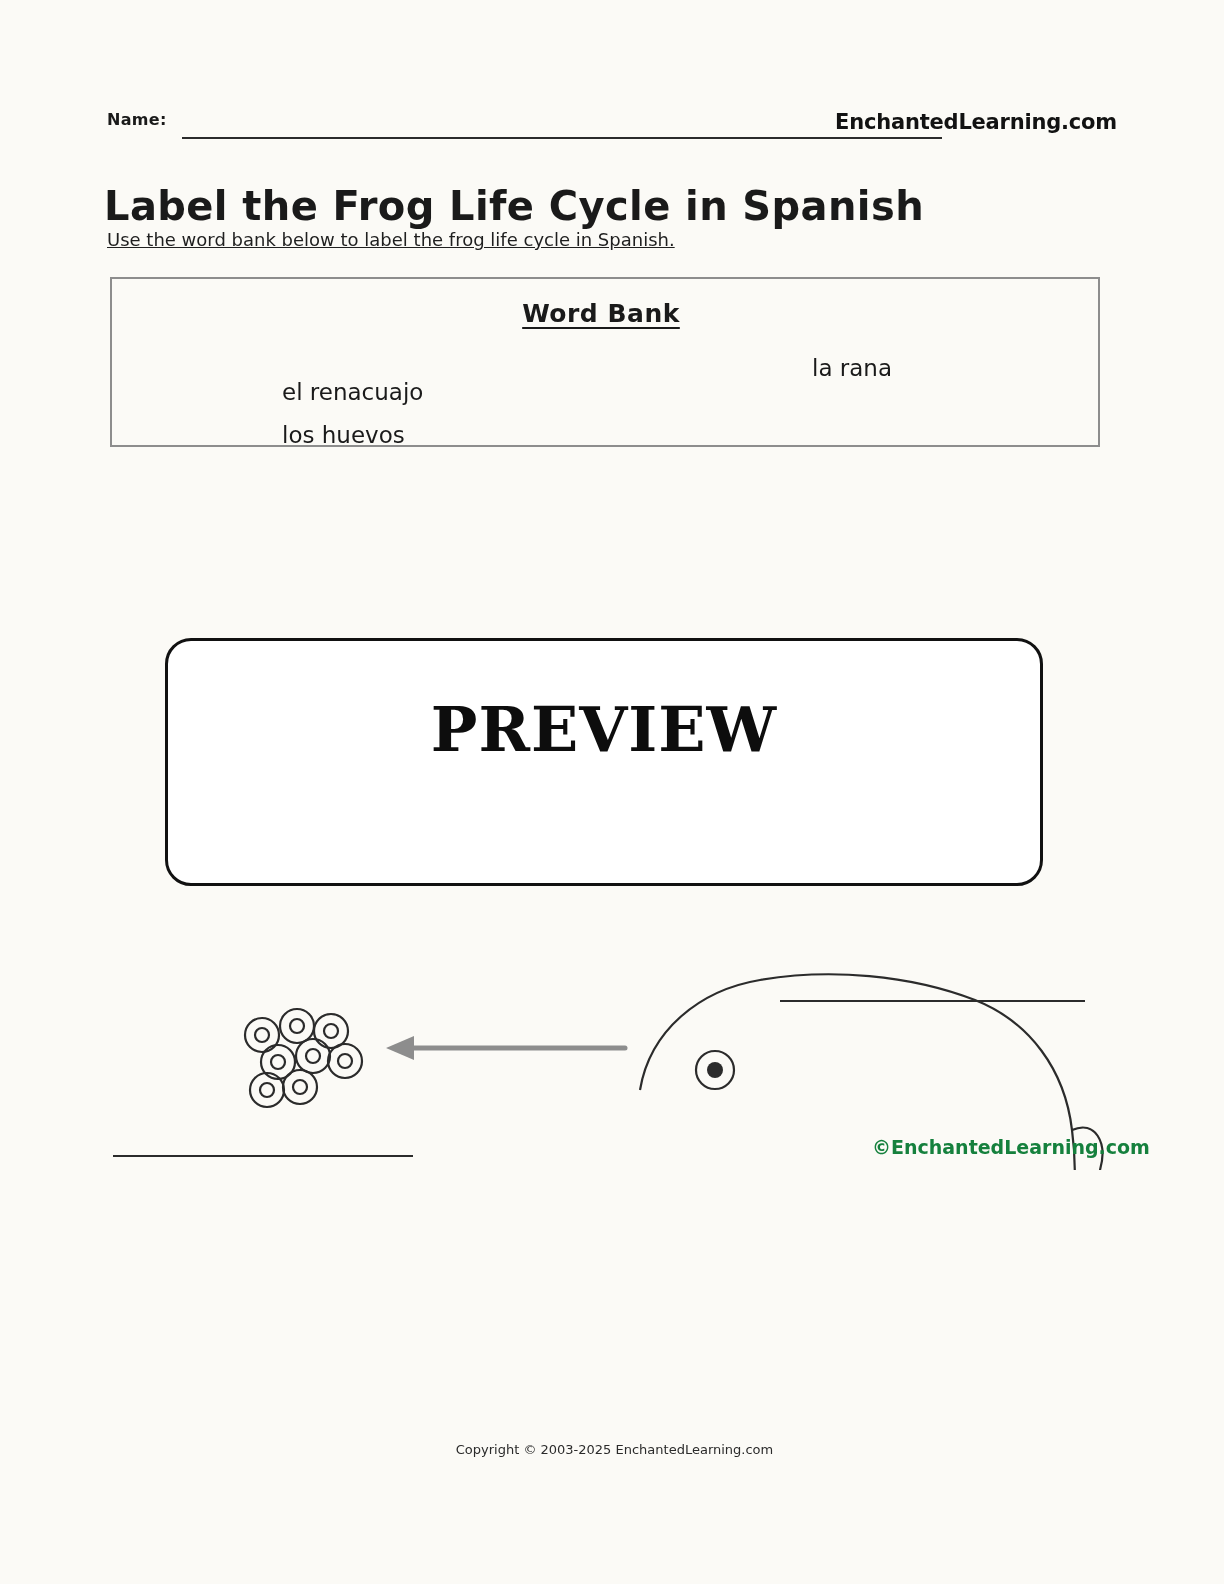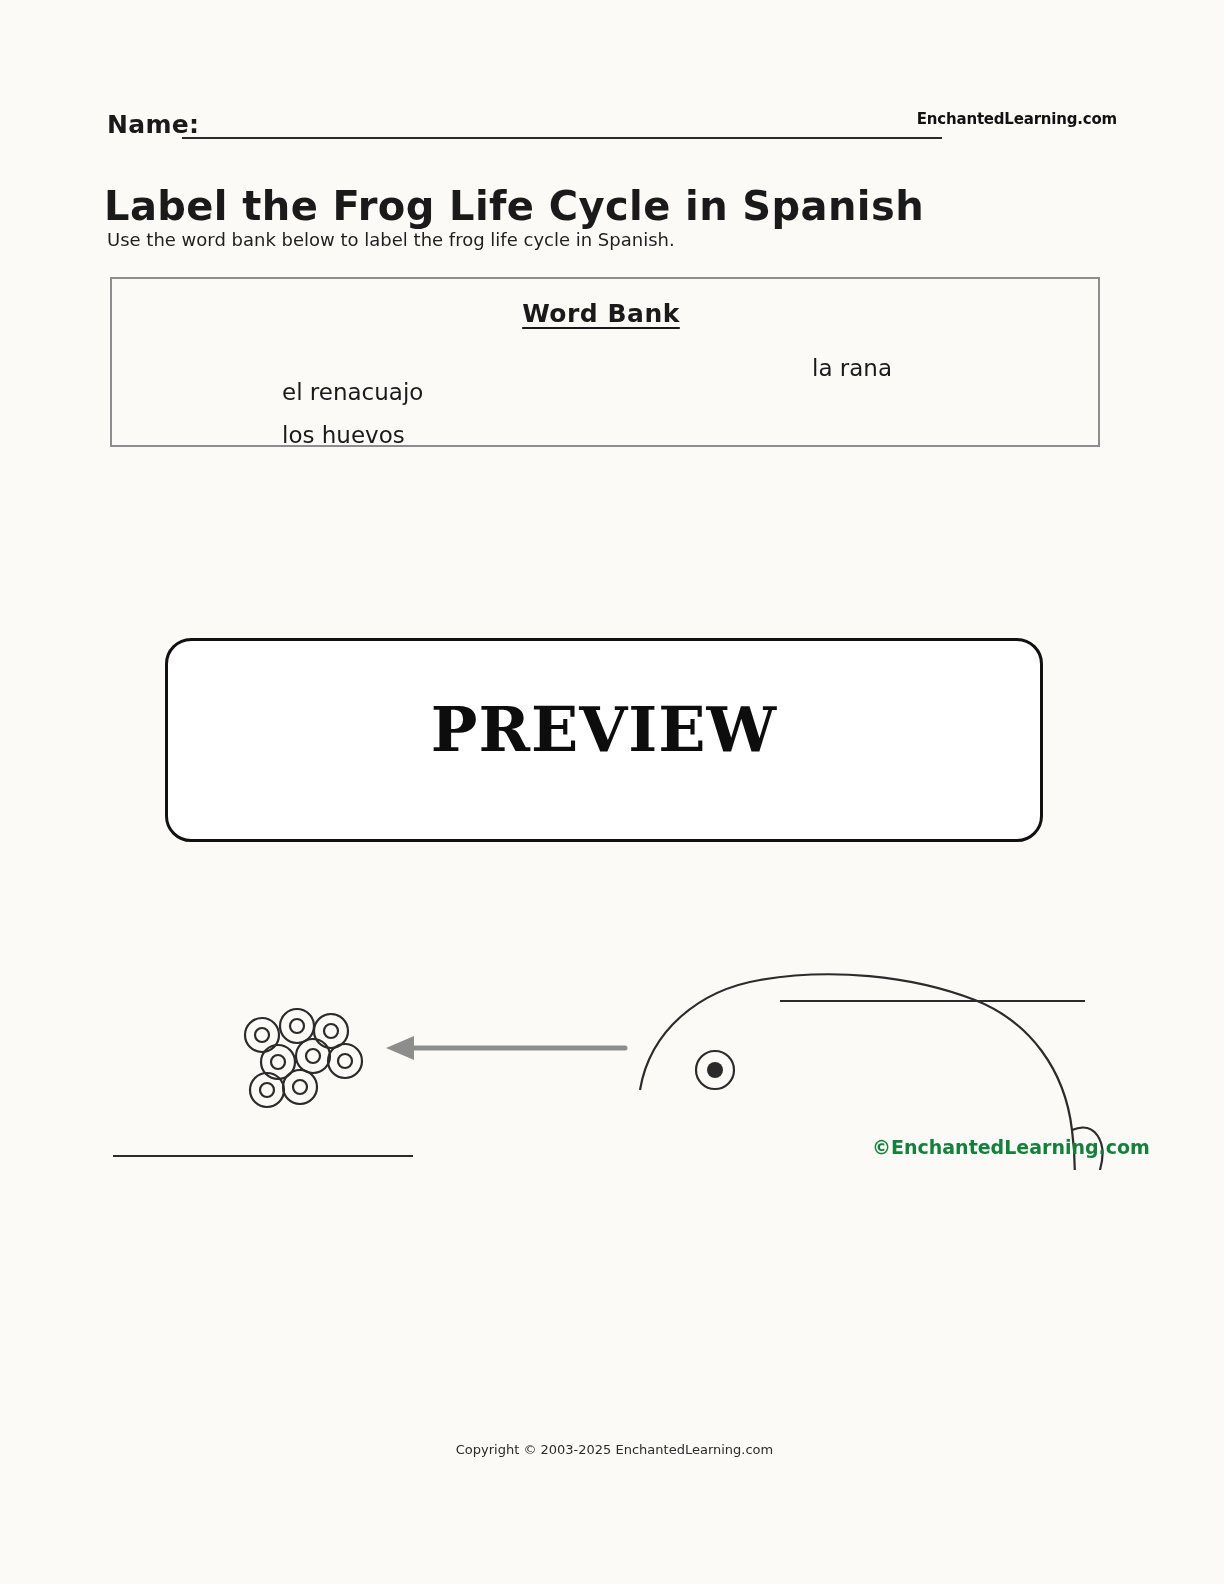--- a/index.html
+++ b/index.html
@@ -27,38 +27,38 @@
     left: 107px;
     top: 104px;
     width: 1010px;
     height: 34px;
   }
   .name-label {
     position: absolute;
     left: 0;
     top: 6px;
     font-family: "DejaVu Sans", sans-serif;
-    font-size: 25px;
+    font-size: 16px;
     font-weight: 600;
     letter-spacing: 0.3px;
     color: #1a1a1a;
   }
   .name-line {
     position: absolute;
     left: 75px;
     top: 33px;
     width: 760px;
     border-bottom: 2px solid #2b2b2b;
   }
   .brand {
     position: absolute;
     right: 0;
     top: 6px;
     font-family: "DejaVu Sans", sans-serif;
-    font-size: 15px;
+    font-size: 21px;
     font-weight: 700;
     color: #121212;
     letter-spacing: -0.2px;
   }
 
   .title {
     position: absolute;
     left: 104px;
     top: 156px;
     font-family: "DejaVu Sans", sans-serif;
@@ -68,20 +68,21 @@
     color: #1a1a1a;
   }
   .subtitle {
     position: absolute;
     left: 107px;
     top: 211px;
     font-family: "DejaVu Sans", sans-serif;
     font-size: 18px;
     font-weight: 500;
     color: #1f1f1f;
+    text-decoration: underline;
   }
 
   
   .word-bank {
     position: absolute;
     left: 110px;
     top: 277px;
     width: 990px;
     height: 170px;
     border: 2px solid #8d8d8d;
@@ -143,21 +144,21 @@
   }
   .line-top-right { left: 780px; top: 530px; width: 305px; }
   .line-left      { left: 113px; top: 685px; width: 300px; }
 
   
   .preview-box {
     position: absolute;
     left: 165px;
     top: 638px;
     width: 878px;
-    height: 204px;
+    height: 248px;
     background: #ffffff;
     border: 3px solid #111111;
     border-radius: 26px;
     box-sizing: border-box;
   }
   .preview-title {
     position: absolute;
     left: 0;
     right: 0;
     top: 52px;

